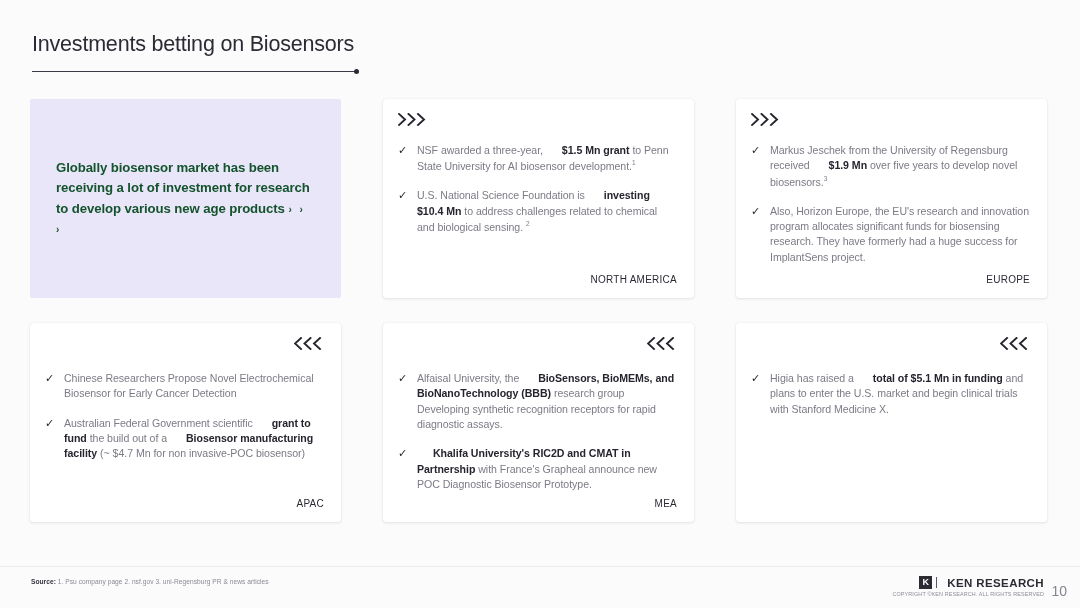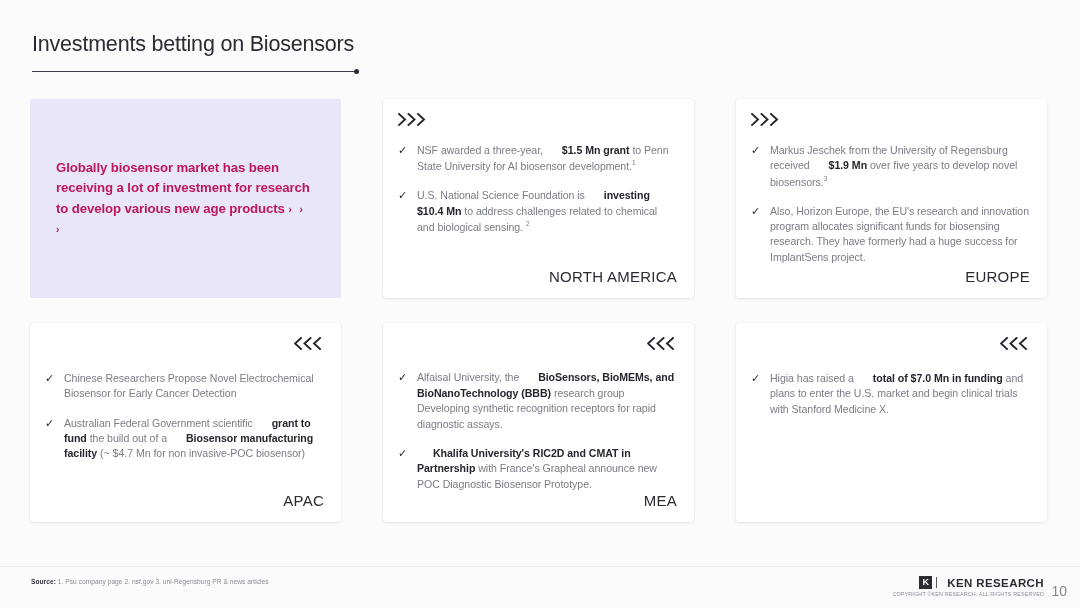--- a/index.html
+++ b/index.html
@@ -35,41 +35,41 @@
   .card {
     position: relative; background: #ffffff; border-radius: 3px;
     box-shadow: 0 1px 3px rgba(26,26,40,0.10), 0 0 1px rgba(26,26,40,0.13);
     padding: 14px 17px 13px 15px; display: flex; flex-direction: column;
   }
   .card.intro {
     background: #e8e6f8; box-shadow: none; border-radius: 2px;
     justify-content: center; padding: 0 26px;
   }
   .intro-text {
-    font-size: 13.2px; font-weight: 700; color: #be185d;
+    font-size: 13.2px; font-weight: 700; color: #14532d;
     line-height: 1.55; letter-spacing: -0.1px;
   }
   .intro-chevrons { font-size: 10px; letter-spacing: 2.5px; font-weight: 600; }
 
   .chev-row { display: flex; height: 18px; align-items: flex-start; }
   .chev-row.right { justify-content: flex-start; }
   .chev-row.left { justify-content: flex-end; }
   .chev { display: inline-flex; align-items: center; }
   .chev svg { display: block; }
 
   .bullets { margin-top: 12px; display: flex; flex-direction: column; gap: 14px; flex: 1; }
   .bottom .bullets { margin-top: 16px; }
   .bullet { display: flex; align-items: flex-start; gap: 9px; }
   .tick { flex: 0 0 auto; width: 10px; color: #24242e; font-size: 11px; line-height: 1.45; }
   .btext { font-size: 10.6px; line-height: 1.45; color: #7b7b86; letter-spacing: -0.05px; }
   .btext b { color: #25252f; font-weight: 700; padding-left: 16px; }
   .btext sup { font-size: 6.5px; vertical-align: super; }
 
   .region {
-    margin-top: auto; text-align: right; font-size: 15px;
+    margin-top: auto; text-align: right; font-size: 10px;
     color: #2a2a34; letter-spacing: 0.25px;
   }
 
   
   .footer-rule { position: absolute; left: 0; top: 566px; width: 1080px; height: 1px; background: #ececef; }
   .source {
     position: absolute; left: 31px; top: 578px;
     font-size: 6.6px; color: #8a8a95; letter-spacing: 0.05px;
   }
   .source b { color: #33333d; font-weight: 700; }
@@ -200,21 +200,21 @@
             <svg width="30" height="13" viewBox="0 0 30 13">
               <path d="M7 1 L1 6.5 L7 12" fill="none" stroke="#25252f" stroke-width="1.9" stroke-linecap="square"></path>
               <path d="M16.5 1 L10.5 6.5 L16.5 12" fill="none" stroke="#25252f" stroke-width="1.9" stroke-linecap="square"></path>
               <path d="M26 1 L20 6.5 L26 12" fill="none" stroke="#25252f" stroke-width="1.9" stroke-linecap="square"></path>
             </svg>
           </span>
         </div>
         <div class="bullets">
           <div class="bullet">
             <span class="tick">✓</span>
-            <span class="btext">Higia has raised a <b>total of $7.0 Mn in funding</b> and plans to enter the U.S. market and begin clinical trials with Stanford Medicine X.</span>
+            <span class="btext">Higia has raised a <b>total of $5.1 Mn in funding</b> and plans to enter the U.S. market and begin clinical trials with Stanford Medicine X.</span>
           </div>
         </div>
       </div>
 
   </div>
 
   <div class="footer-rule"></div>
 
   <div class="source">
     <b>Source:</b>

